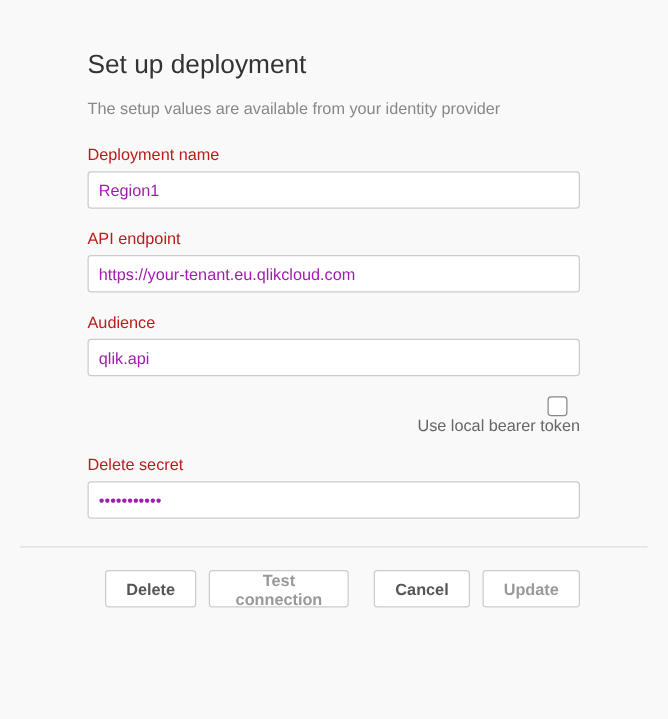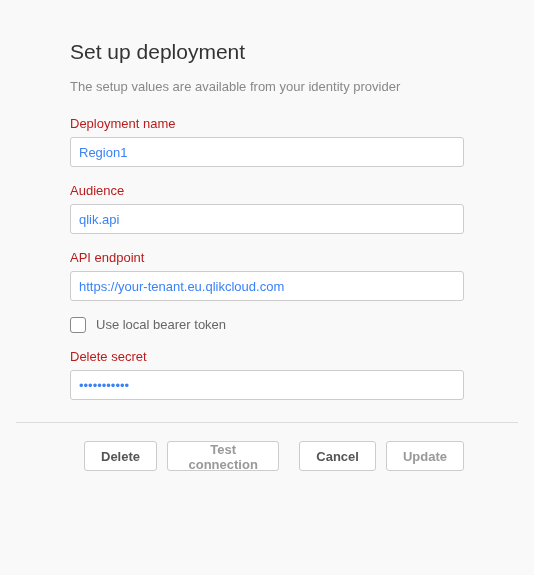--- a/index.html
+++ b/index.html
@@ -35,28 +35,29 @@
     color: #b91c1c;
     margin-bottom: 6px;
   }
   .text-input {
     width: 100%;
     height: 30px;
     border: 1px solid #ccc;
     border-radius: 3px;
     padding: 5px 8px;
     font-size: 13px;
-    color: #3b82f6;
+    color: #a21caf;
     background: #fff;
     font-family: inherit;
   }
   .checkbox-row {
     display: flex;
-    align-items: flex-start;
+    align-items: flex-end;
     margin-bottom: 16px;
+    flex-direction: column;
   }
   .checkbox-input {
     width: 16px;
     height: 16px;
     border: 1px solid #888;
     border-radius: 3px;
     margin: 0 10px 0 0;
     appearance: none;
     background: #fff;
     cursor: pointer;
@@ -107,27 +108,27 @@
 <div class="container">
   <h1 class="page-title">Set up deployment</h1>
   <p class="page-subtitle">The setup values are available from your identity provider</p>
 
   <div class="field-group">
     <label class="field-label">Deployment name</label>
     <input type="text" class="text-input" value="Region1" style="">
   </div>
 
   <div class="field-group">
-    <label class="field-label">Audience</label>
-    <input type="text" class="text-input" value="qlik.api" style="">
+    <label class="field-label">API endpoint</label>
+    <input type="text" class="text-input" value="https://your-tenant.eu.qlikcloud.com" style="">
   </div>
 
   <div class="field-group">
-    <label class="field-label">API endpoint</label>
-    <input type="text" class="text-input" value="https://your-tenant.eu.qlikcloud.com" style="">
+    <label class="field-label">Audience</label>
+    <input type="text" class="text-input" value="qlik.api" style="">
   </div>
 
   <div class="checkbox-row">
     <input type="checkbox" class="checkbox-input" style="">
     <span class="checkbox-label">Use local bearer token</span>
   </div>
 
 
   <div class="field-group">
     <label class="field-label">Delete secret</label>

